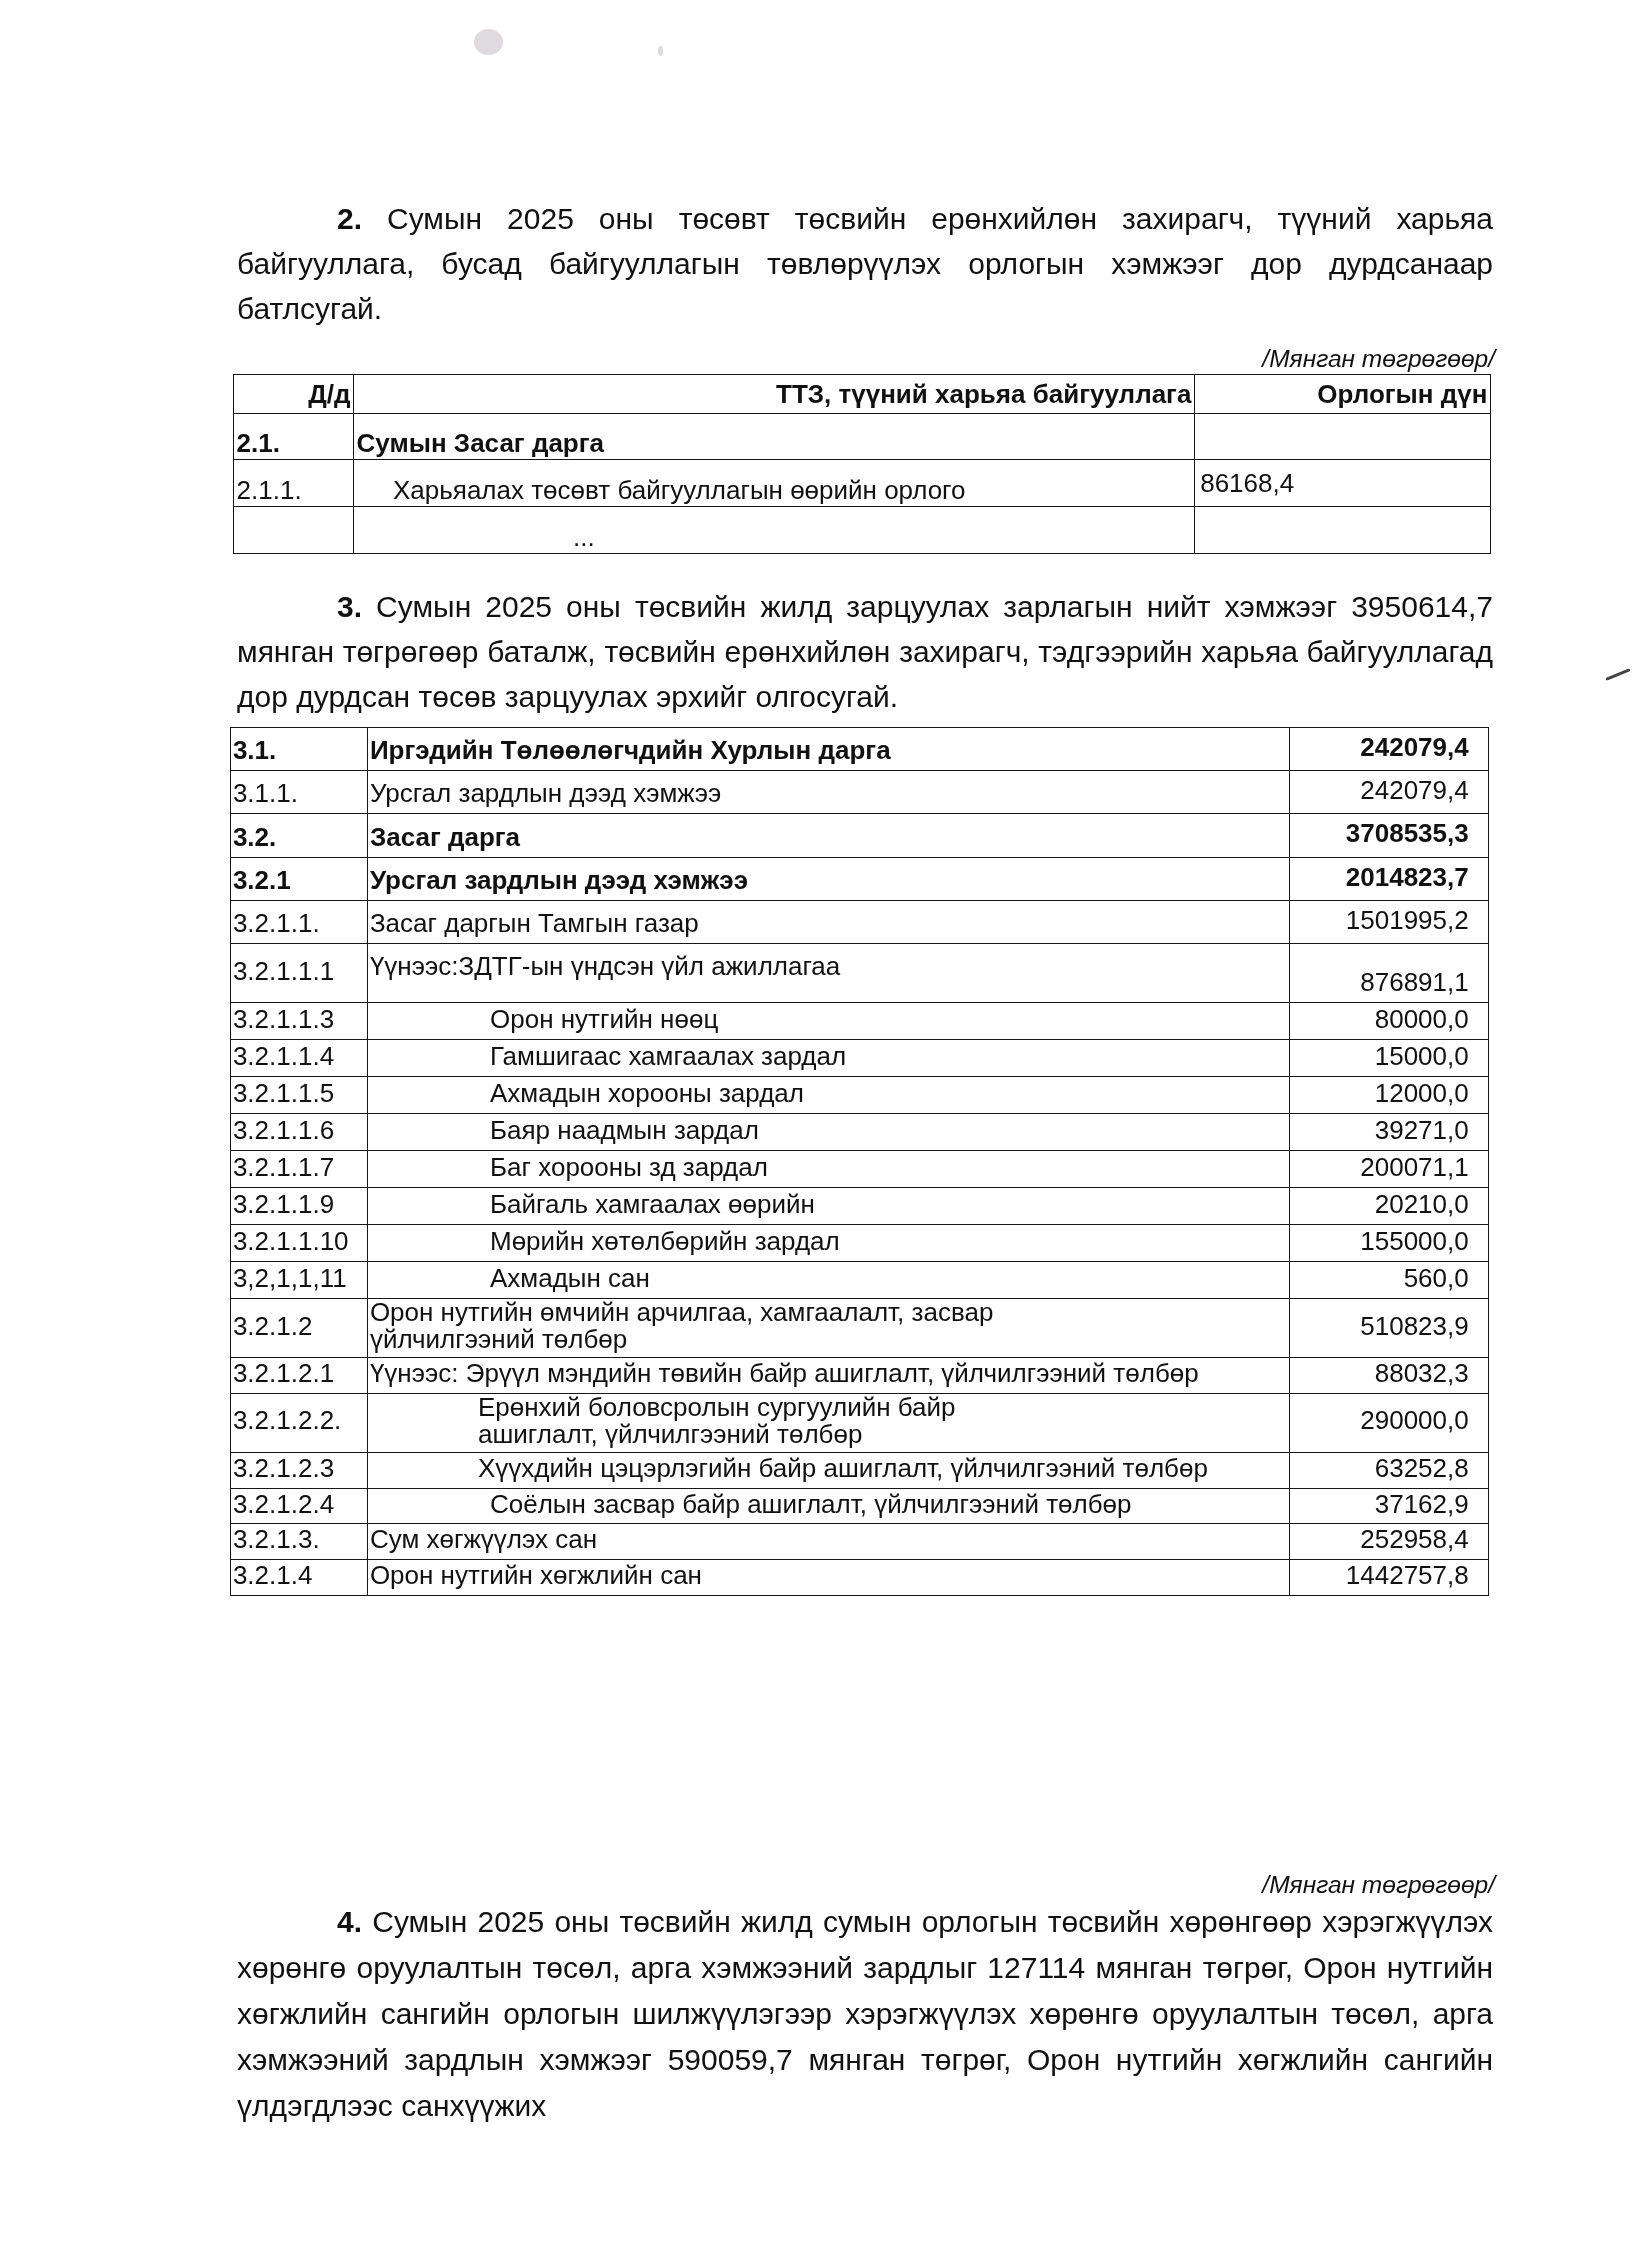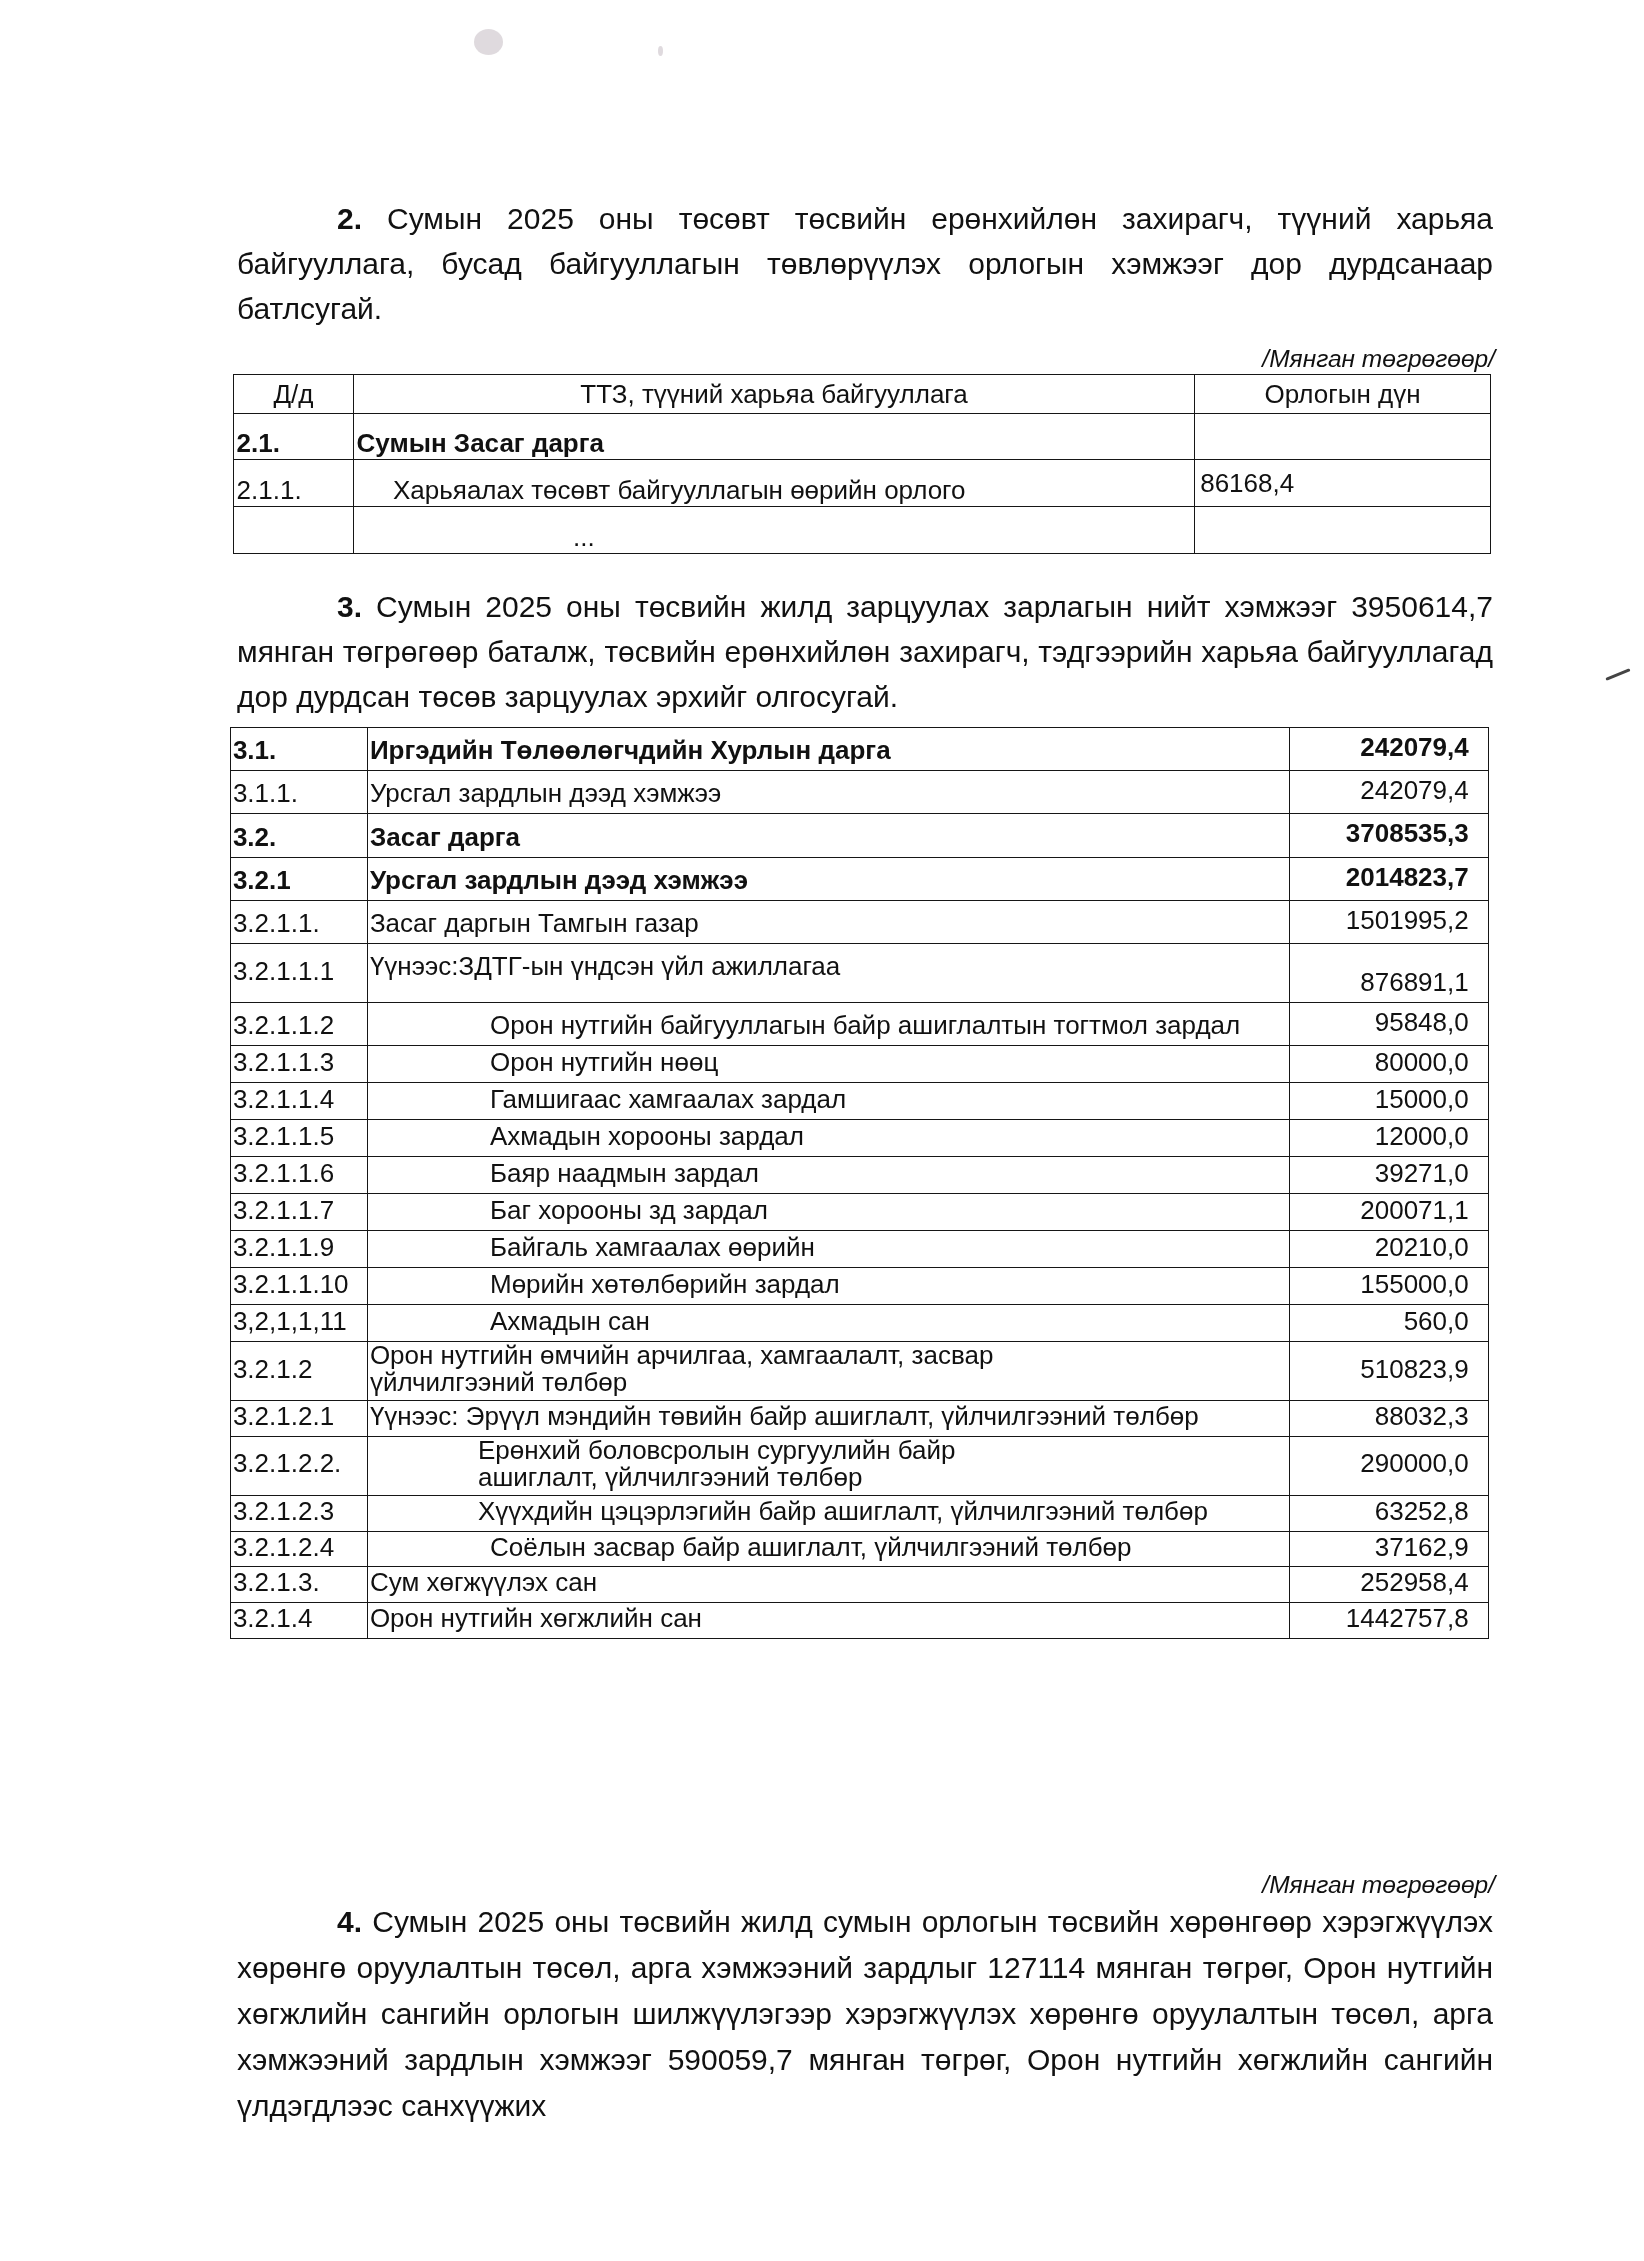--- a/index.html
+++ b/index.html
@@ -7,21 +7,21 @@
          font-family: "Liberation Sans", sans-serif; color: #111111; }
   .page { position: absolute; left: 0; top: 0; width: 1644px; height: 2261px; }
   .para { position: absolute; left: 233px; width: 1256px; font-size: 30px; line-height: 45px;
           text-align: justify; text-align-last: left; margin: 4px; }
   .para .num { font-weight: bold; }
   .indent { display: inline-block; width: 100px; }
   .unit { position: absolute; font-style: italic; font-size: 24.5px; right: 149px; }
   table { position: absolute; border-collapse: collapse; table-layout: fixed; }
   td, th { border: 1.9px solid #161616; font-size: 26px; padding: 0 2.6px; vertical-align: bottom;
            overflow: hidden; white-space: nowrap; font-weight: normal; }
-  th { font-weight: normal; text-align: center; vertical-align: middle; }
+  th { font-weight: bold; text-align: right; vertical-align: middle; }
   td.b { font-weight: bold; }
   td.v { text-align: center; vertical-align: middle; }
   td.vt { text-align: left; vertical-align: middle; padding-left: 5.2px; }
   .t2 td { padding: 0 1.9px 3.9px 1.9px; }
   .t2 td.v { padding-right: 19.3px; text-align: right; }
   .pad1 { padding-left: 122px !important; }
   .pad2 { padding-left: 39px !important; }
   .wrap { white-space: normal; line-height: 27px; }
   .speck { position: absolute; border-radius: 50%; background: #c9c2c8; opacity: .6; }
   .streak { position: absolute; width: 26px; height: 3.2px; background: #444; transform: rotate(-22deg); border-radius: 1.9px; }
@@ -107,25 +107,20 @@
     <tr style="height:43px">
       <td>3.2.1.1.</td>
       <td>Засаг даргын Тамгын газар</td>
       <td class="v">1501995,2</td>
     </tr>
     <tr style="height:59px">
       <td style="vertical-align:middle">3.2.1.1.1</td>
       <td style="vertical-align:middle;padding-bottom:13px">Үүнээс:ЗДТГ-ын үндсэн үйл ажиллагаа</td>
       <td class="v" style="vertical-align:bottom">876891,1</td>
     </tr>
-    <tr style="height:43px">
-      <td>3.2.1.1.2</td>
-      <td class="pad1">Орон нутгийн байгууллагын байр ашиглалтын тогтмол зардал</td>
-      <td class="v">95848,0</td>
-    </tr>
     <tr style="height:37px">
       <td>3.2.1.1.3</td>
       <td class="pad1">Орон нутгийн нөөц</td>
       <td class="v">80000,0</td>
     </tr>
     <tr style="height:37px">
       <td>3.2.1.1.4</td>
       <td class="pad1">Гамшигаас хамгаалах зардал</td>
       <td class="v">15000,0</td>
     </tr>

